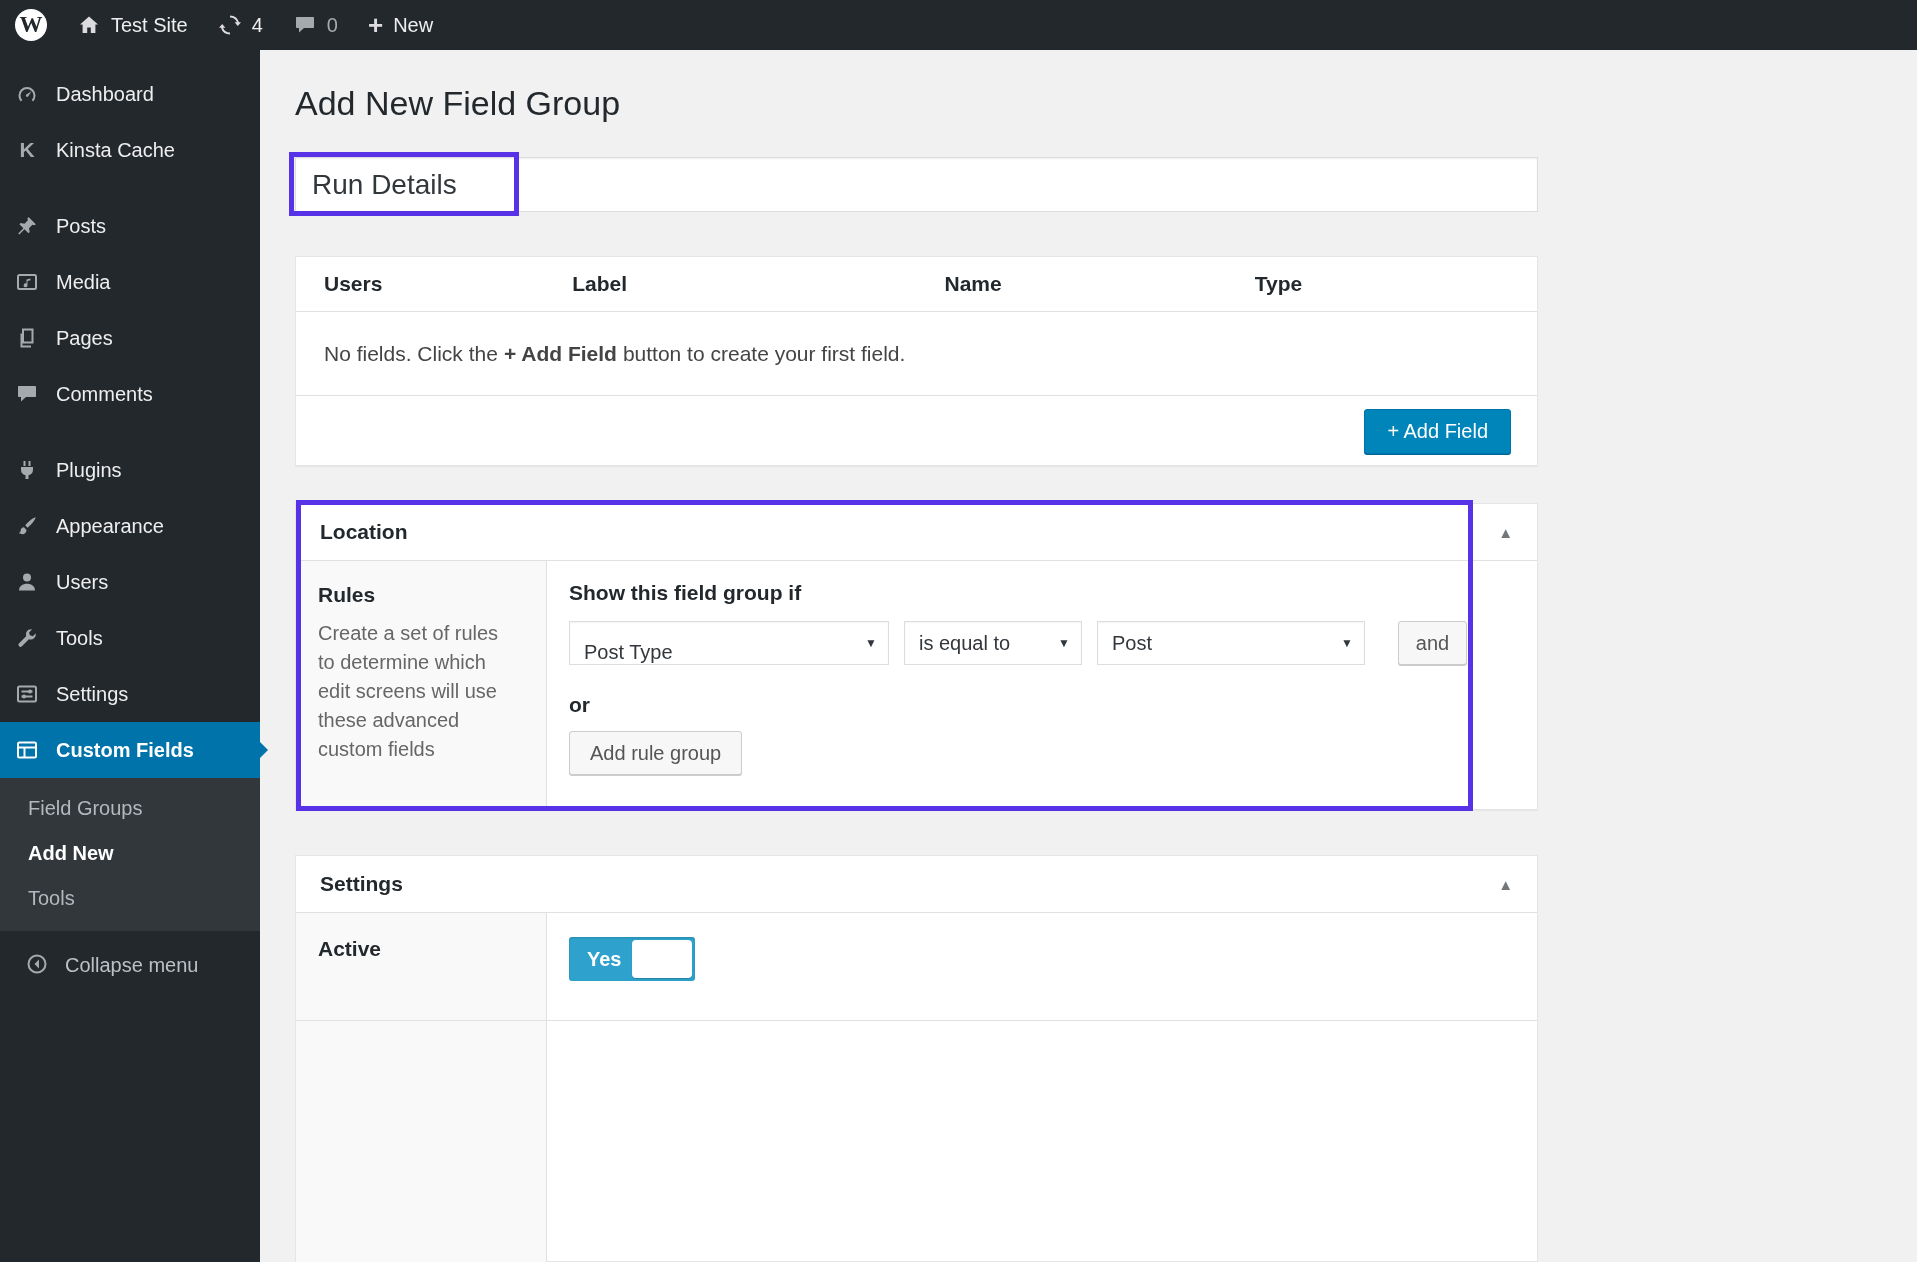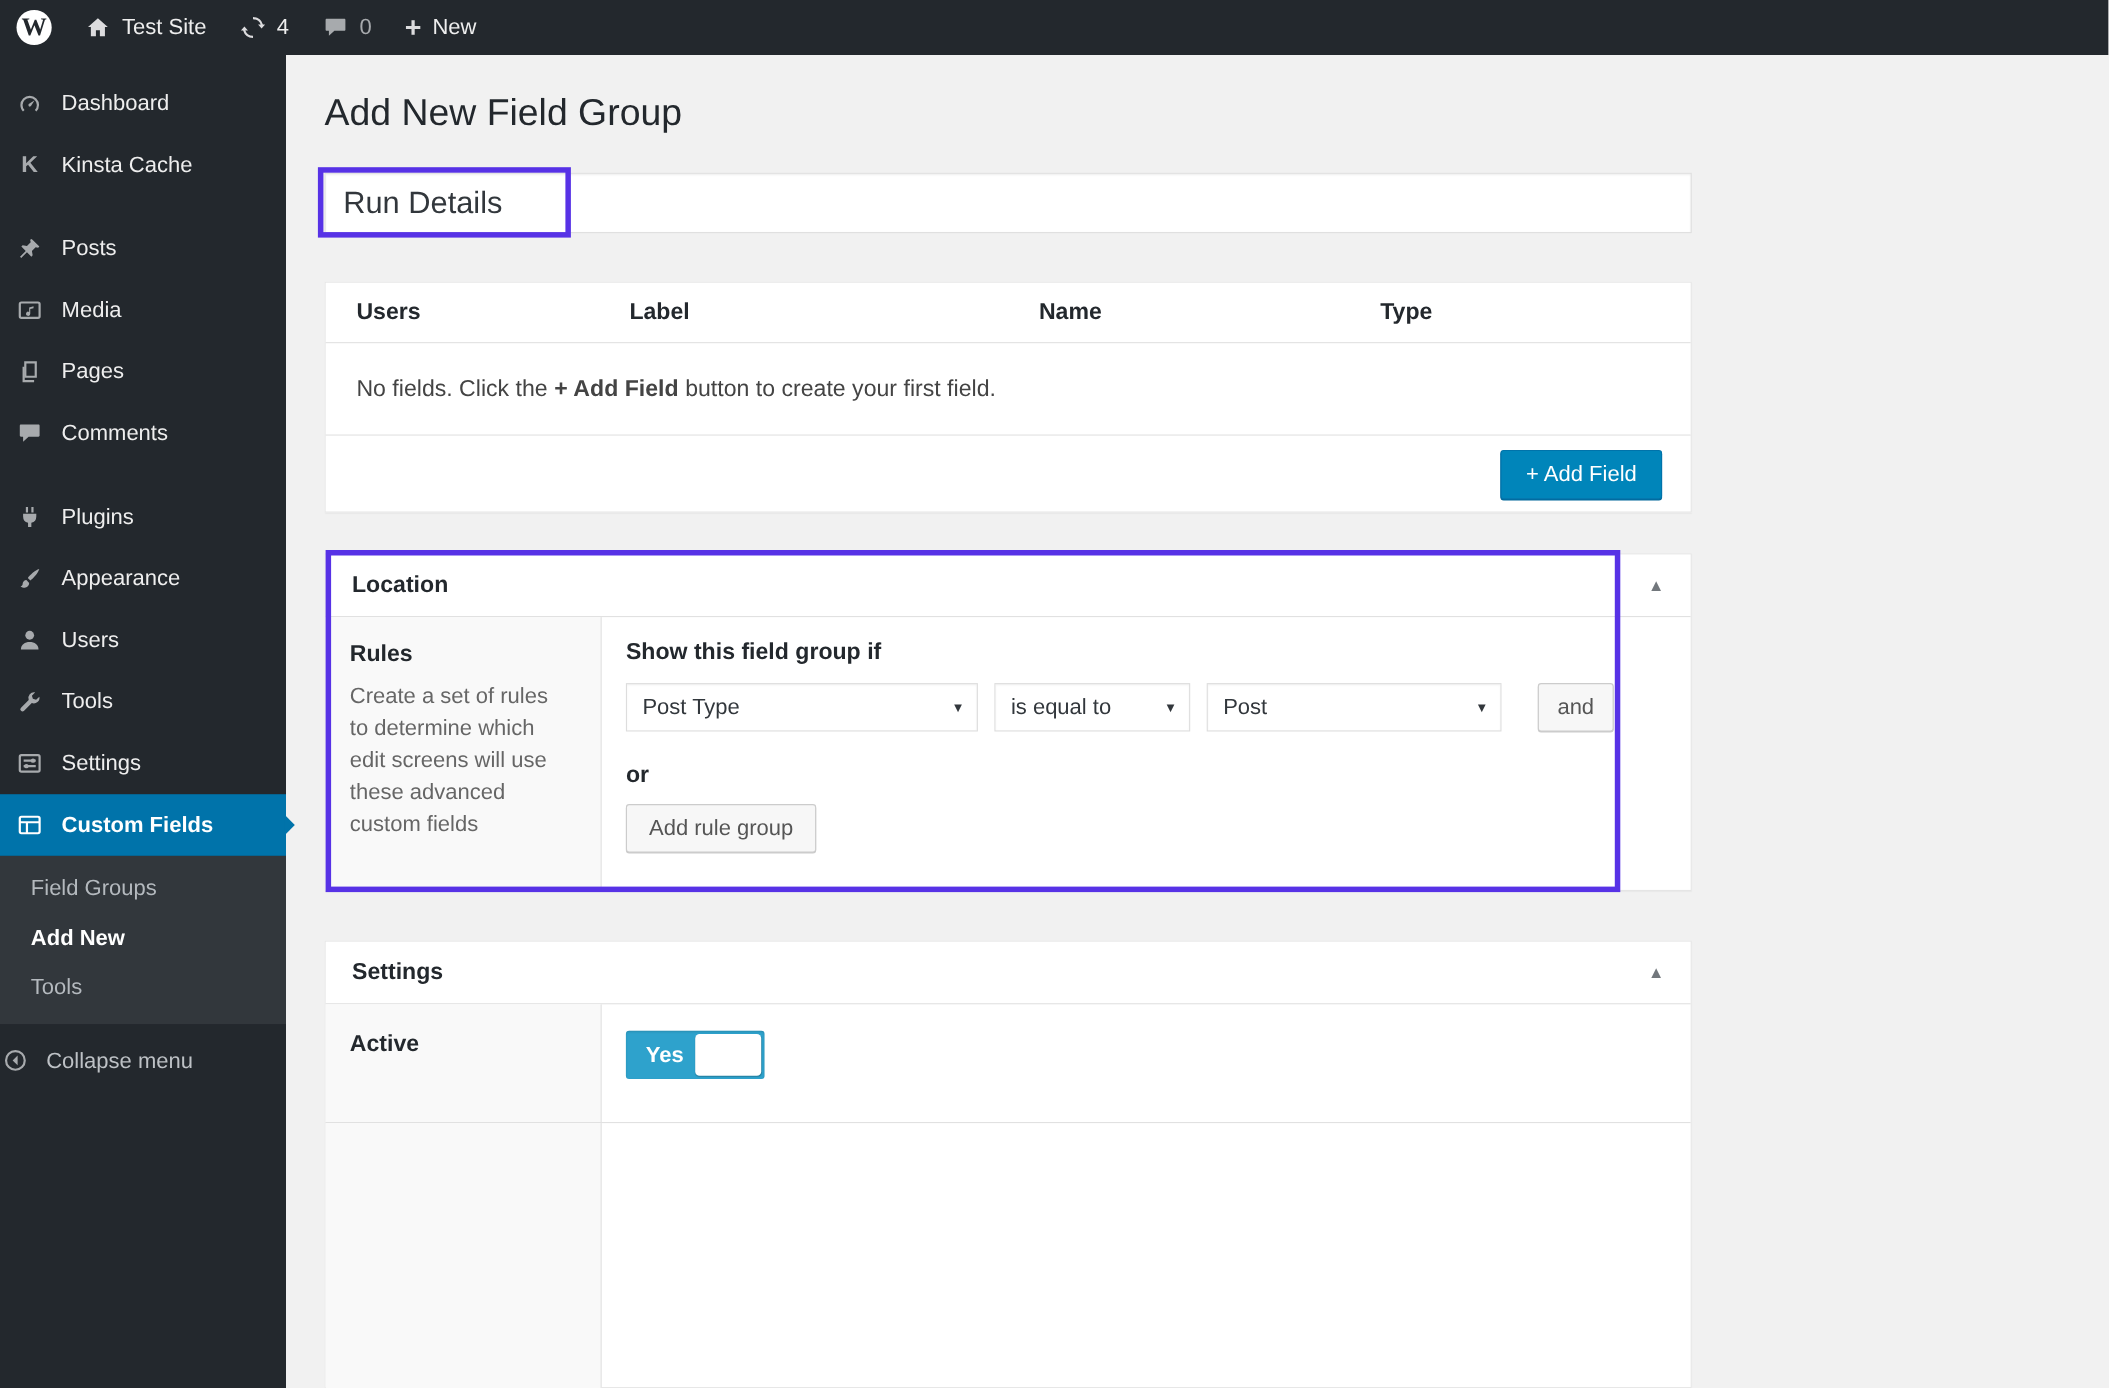--- a/index.html
+++ b/index.html
@@ -34,21 +34,21 @@
   .menu-item .icon{width:26px;height:26px;display:flex;align-items:center;justify-content:center;color:#a7aaad;flex:0 0 26px;}
   .menu-item .icon svg{width:24px;height:24px;}
   .menu-item .icon.letter{font-weight:bold;font-size:21px;}
   .menu-item.active{background:var(--wpblue);color:#fff;font-weight:bold;}
   .menu-item.active .icon{color:#fff;}
   .menu-item.active::after{content:"";position:absolute;right:-8px;top:50%;margin-top:-9px;border:9px solid transparent;border-left:9px solid var(--wpblue);border-right:none;}
   .menu-sep{height:20px;}
   .submenu{background:var(--submenu);padding:8px 0 10px;}
   .submenu-item{height:45px;display:flex;align-items:center;padding-left:28px;font-size:20px;color:#b4b9be;cursor:pointer;}
   .submenu-item.current{color:#fff;font-weight:bold;}
-  .collapse{margin-top:8px;height:52px;display:flex;align-items:center;gap:14px;padding-left:2px;color:#bdc1c5;font-size:20px;cursor:pointer;}
+  .collapse{margin-top:8px;height:52px;display:flex;align-items:center;gap:14px;padding-left:25px;color:#bdc1c5;font-size:20px;cursor:pointer;}
   .collapse .icon{width:26px;height:26px;color:#a7aaad;}
   .collapse .icon svg{width:24px;height:24px;}
 
   
   .page-title{position:absolute;left:295px;top:84px;font-size:34px;font-weight:400;color:#23282d;z-index:5;}
   .title-input{position:absolute;left:295px;top:157px;width:1243px;height:55px;background:#fff;border:1px solid #ddd;box-shadow:inset 0 1px 2px rgba(0,0,0,.07);font-family:inherit;font-size:28px;color:#32373c;padding:0 16px;z-index:5;}
 
   .metabox{position:absolute;background:#fff;border:1px solid var(--border);box-shadow:0 1px 1px rgba(0,0,0,.04);z-index:5;}
   .metabox-header{height:57px;display:flex;align-items:center;justify-content:space-between;padding:0 24px;border-bottom:1px solid var(--line);}
   .metabox-title{font-size:21px;font-weight:bold;color:#23282d;}
@@ -67,21 +67,21 @@
   .location-box{left:295px;top:503px;width:1243px;height:307px;}
   .box-body{display:flex;height:249px;}
   .box-left{width:251px;flex:0 0 251px;background:#f9f9f9;border-right:1px solid var(--line);padding:22px;}
   .box-right{flex:1;padding:20px 22px;}
   .rules-title{font-size:21px;font-weight:bold;color:#23282d;margin-bottom:12px;}
   .rules-desc{font-size:20px;color:#666;line-height:29px;width:200px;}
   .show-if{font-size:21px;font-weight:bold;color:#23282d;margin-bottom:16px;}
   .rule-row{display:flex;align-items:center;gap:15px;}
   .select{position:relative;height:44px;background:#fff;border:1px solid #ddd;box-shadow:inset 0 1px 2px rgba(0,0,0,.05);display:flex;align-items:center;padding:0 34px 0 14px;font-size:20px;color:#32373c;cursor:pointer;}
   .select .select-arrow{position:absolute;right:11px;top:50%;transform:translateY(-50%);font-size:12px;color:#32373c;}
-  .sel-param{width:320px;}
+  .sel-param{width:320px;align-items:flex-end;}
   .sel-op{width:178px;}
   .sel-val{width:268px;}
   .btn-gray{height:44px;padding:0 20px;background:#f7f7f7;border:1px solid #ccc;border-radius:3px;box-shadow:0 1px 0 #ccc;color:#555;font-family:inherit;font-size:20px;cursor:pointer;}
   .and-btn{margin-left:18px;width:69px;padding:0;}
   .or-label{font-size:21px;font-weight:bold;color:#23282d;margin:28px 0 14px;}
 
   
   .settings-box{left:295px;top:855px;width:1243px;height:407px;}
   .settings-row{display:flex;border-bottom:1px solid var(--line);}
   .settings-row.row1{height:108px;}

